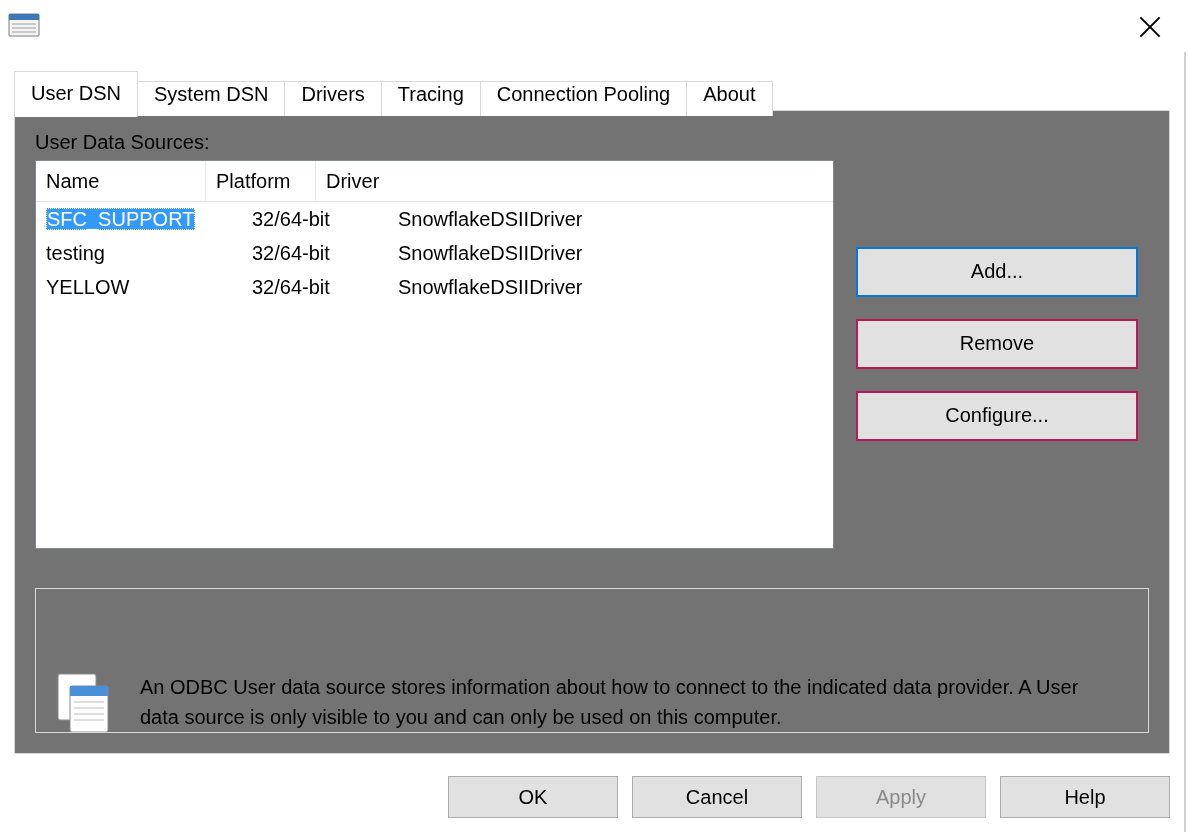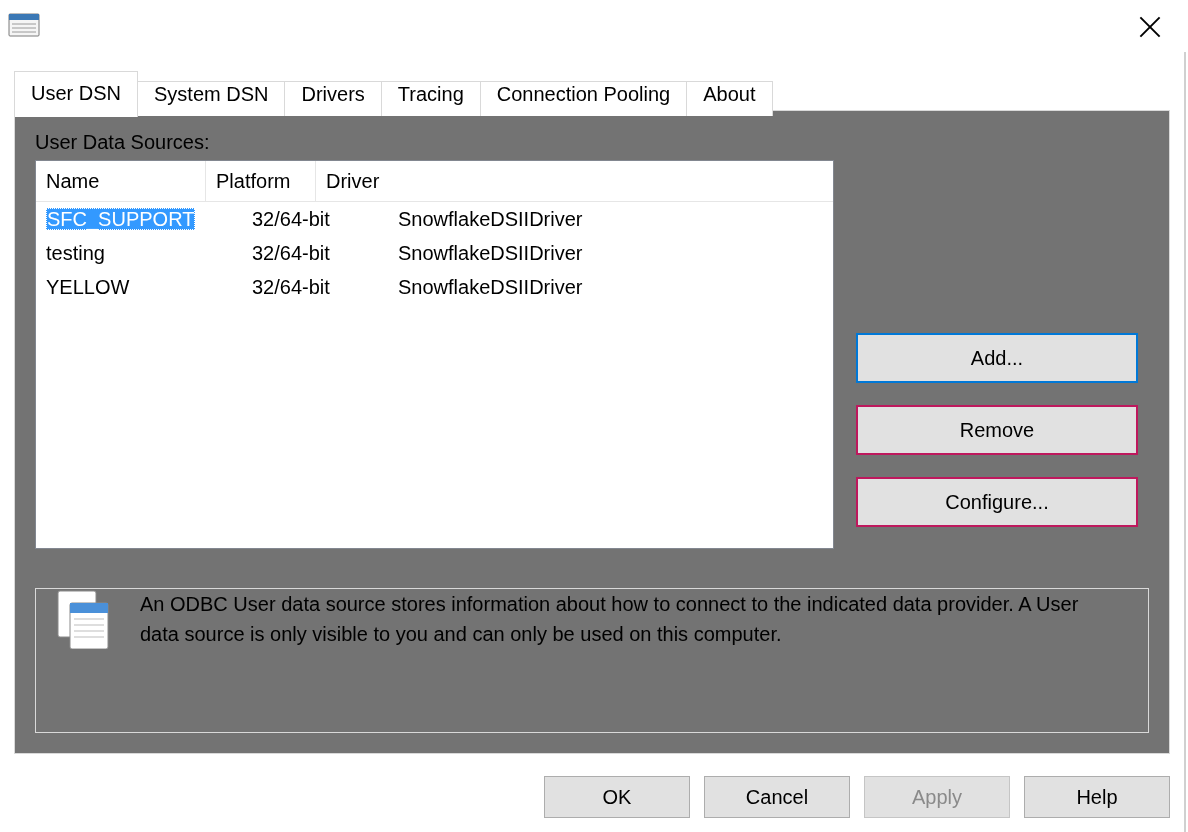--- a/index.html
+++ b/index.html
@@ -102,21 +102,21 @@
     inset: 20px;
   }
 
   .section-label {
     font-size: 20px;
     margin-bottom: 6px;
   }
 
   .content-row {
     display: flex;
-    align-items: flex-end;
+    align-items: center;
   }
 
   
   .list-box {
     width: 797px;
     height: 387px;
     border: 1px solid #828790;
     background: #ffffff;
     position: relative;
     overflow: hidden;
@@ -188,21 +188,21 @@
 
   
   .info-box {
     position: absolute;
     left: 0;
     right: 0;
     bottom: 0;
     height: 145px;
     border: 1px solid #d9d9d9;
     display: flex;
-    align-items: flex-start;
+    align-items: flex-end;
     padding: 0 20px;
     box-sizing: border-box;
   }
   .info-box .info-icon {
     width: 60px;
     height: 60px;
     flex: 0 0 auto;
     margin-right: 24px;
   }
   .info-text {
@@ -212,21 +212,21 @@
   }
 
   
   .bottom-buttons {
     position: absolute;
     right: 14px;
     bottom: 14px;
     display: flex;
   }
   .bottom-btn {
-    width: 146px;
+    width: 170px;
     height: 42px;
     margin-left: 14px;
     background: #e1e1e1;
     border: 1px solid #adadad;
     font-size: 20px;
     font-family: inherit;
     color: #000;
     cursor: pointer;
   }
   .bottom-btn.disabled {

